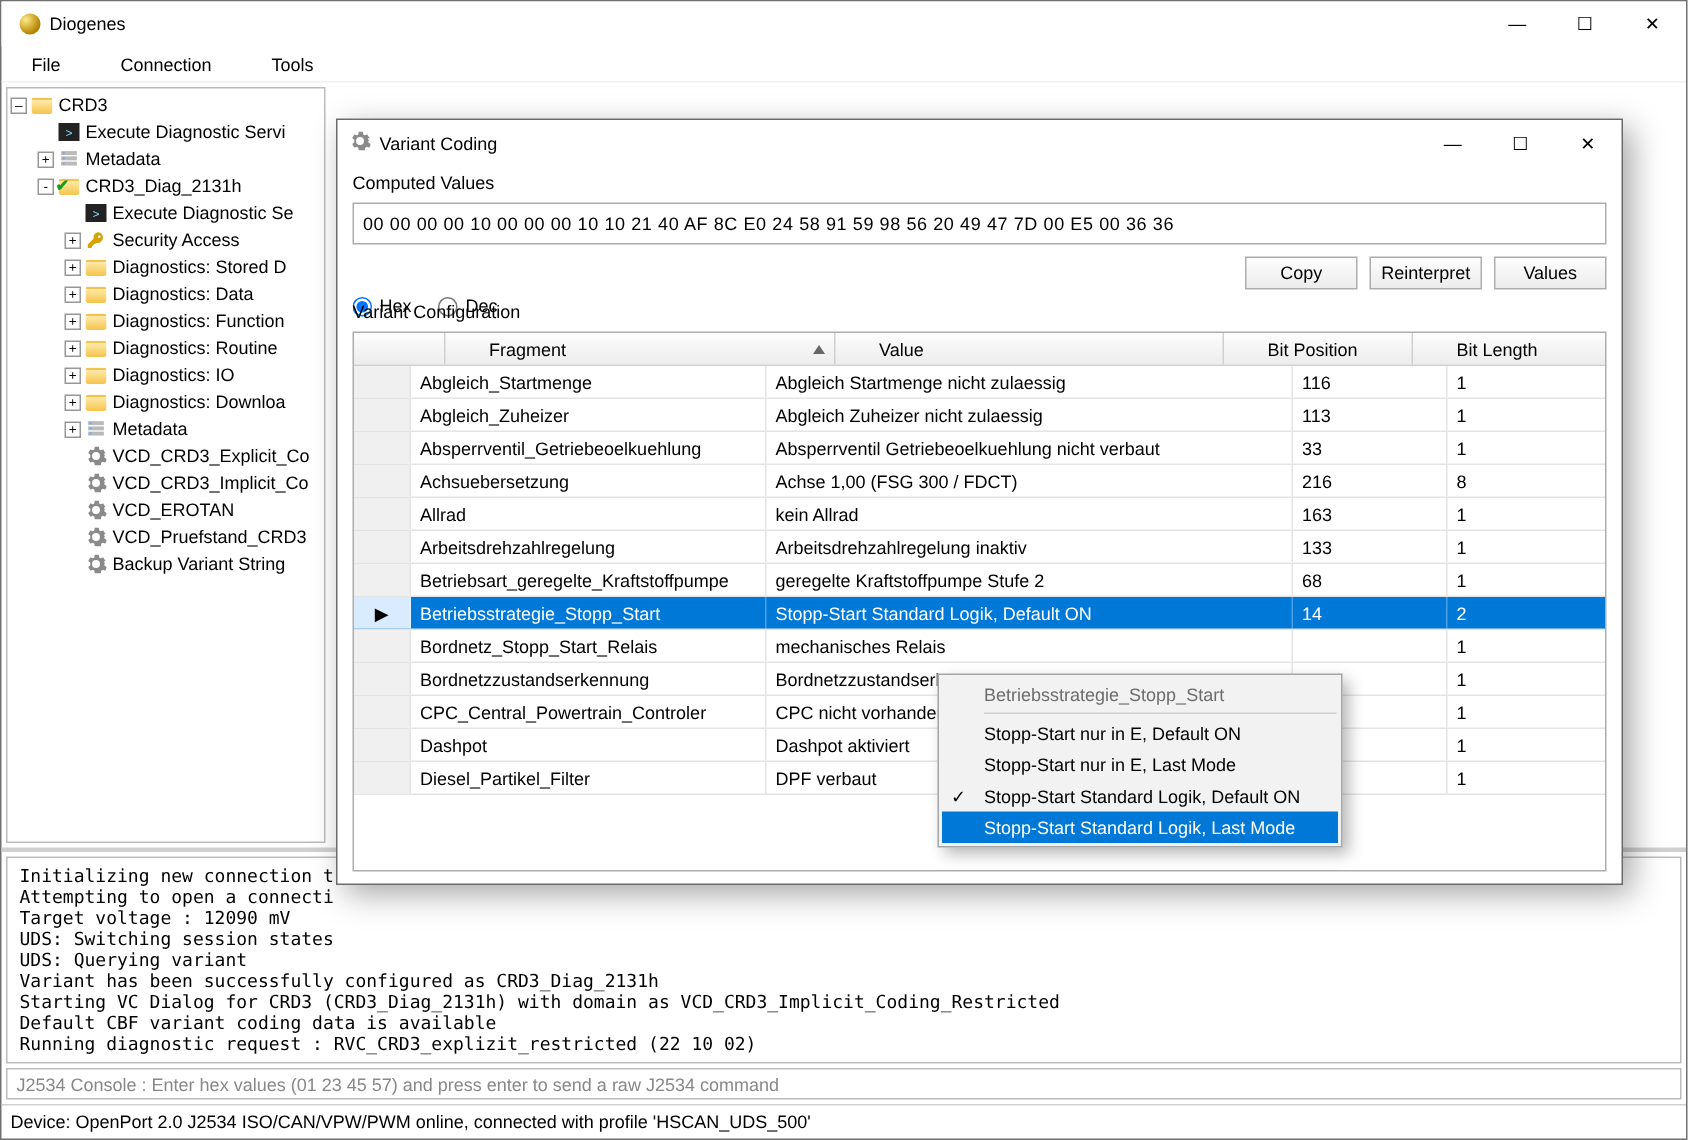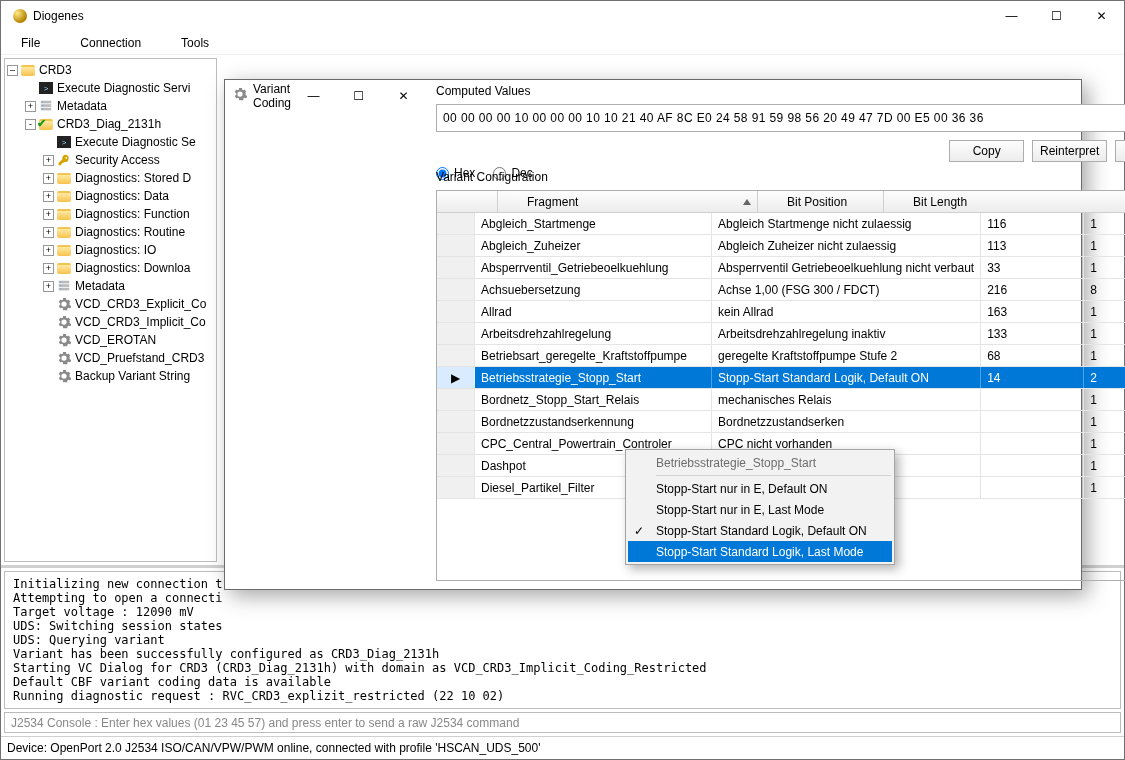--- a/index.html
+++ b/index.html
@@ -50,21 +50,21 @@
     padding: 0 6px; color:#888; font-size:11px; background:#fff;
   }
   .statusbar {
     height: 23px; border-top:1px solid #d0d0d0; display:flex; align-items:center; padding:0 6px; font-size:12px;
   }
 
   
   .dialog {
     position: absolute; left: 224px; top: 79px; width: 858px; height: 511px;
     background: #fff; border:1px solid #6b6b6b; box-shadow: 6px 6px 20px rgba(0,0,0,0.35);
-    display:flex; 
+    display:flex; flex-direction:column;
   }
   .dlg-title { height: 31px; display:flex; align-items:center; padding-left:8px; }
   .dlg-title .dlg-icon svg { width:14px; height:14px; }
   .dlg-title .t { margin-left:6px; flex:1; font-size:12px; }
   .dlg-body { flex:1; display:flex; flex-direction:column; padding: 4px 10px 8px 10px; gap: 6px; min-height:0; }
   .dlg-label { font-size:12px; }
   .hex-box { border:1px solid #adadad; height:28px; display:flex; align-items:center; padding:0 6px;
     font-family: Consolas, "Courier New", monospace; font-size:15px; letter-spacing:0.4px; background:#fff; }
   .hex-row { width:100%; white-space:nowrap; overflow:hidden; }
 
@@ -364,33 +364,34 @@
           <span>Hex</span>
         </label>
         <label class="radio">
           <input type="radio" name="radix" style="">
           <span>Dec</span>
         </label>
       </div>
       <div class="btn-row">
         <div class="btn">Copy</div>
         <div class="btn">Reinterpret</div>
-        <div class="btn">Coding</div>
+        <div class="btn">Values</div>
       </div>
     </div>
 
     <div class="dlg-label">Variant Configuration</div>
 
     <div class="grid-wrap">
       <div class="grid-head-row">
         <div class="gh sel"></div>
         <div class="gh frag">
           <span>Fragment</span>
           <span class="sort-tri"></span>
         </div>
+        <div class="gh val">Value</div>
         <div class="gh bitp">Bit Position</div>
         <div class="gh bitl">Bit Length</div>
       </div>
       <div class="grid-body" id="grid-body">
           <div class="gr">
             <div class="c sel"></div>
             <div class="c frag">Abgleich_Startmenge</div>
             <div class="c val">Abgleich Startmenge nicht zulaessig</div>
             <div class="c bitp">116</div>
             <div class="c bitl">1</div>

